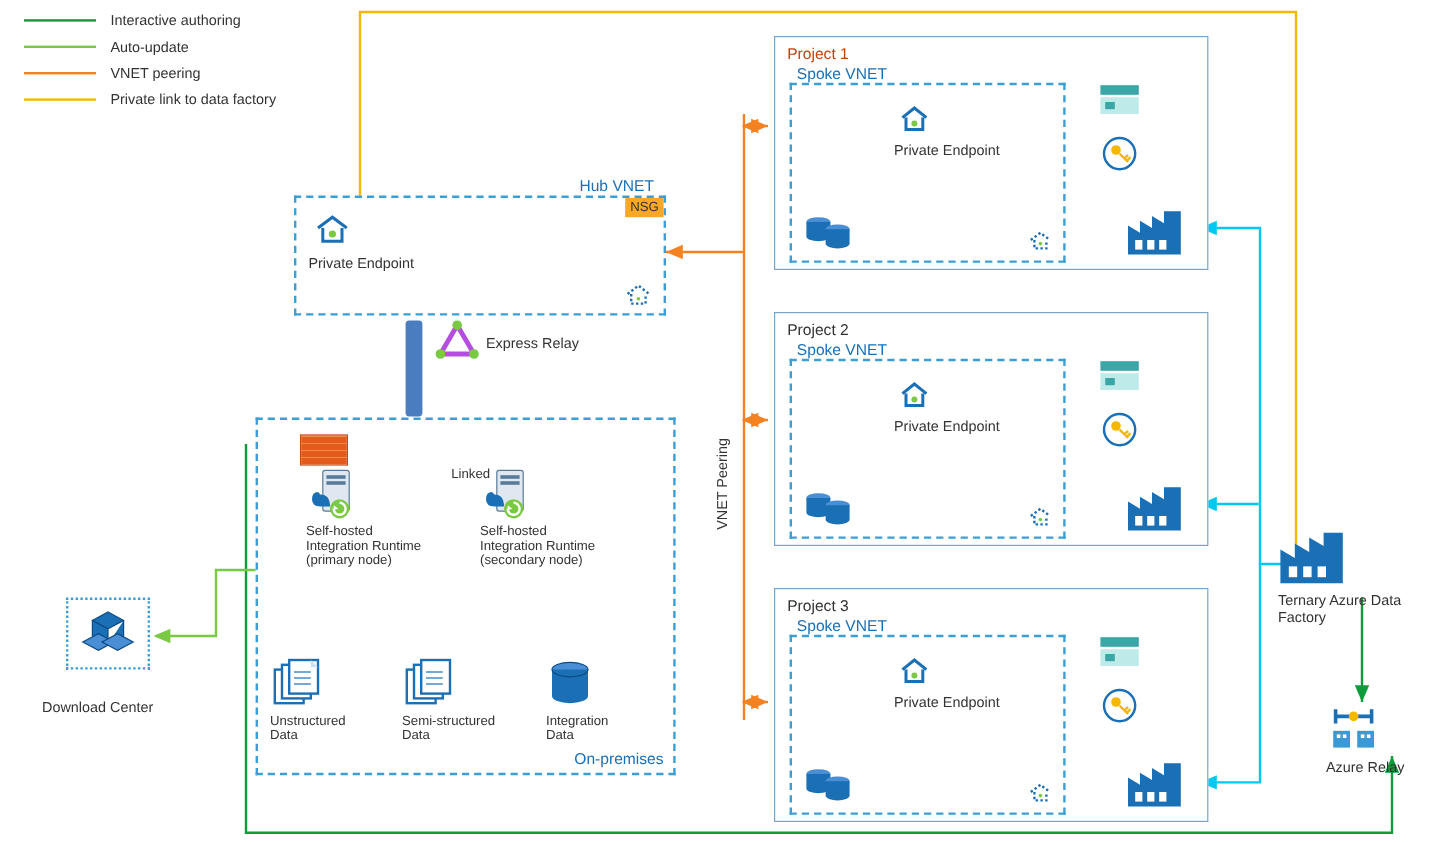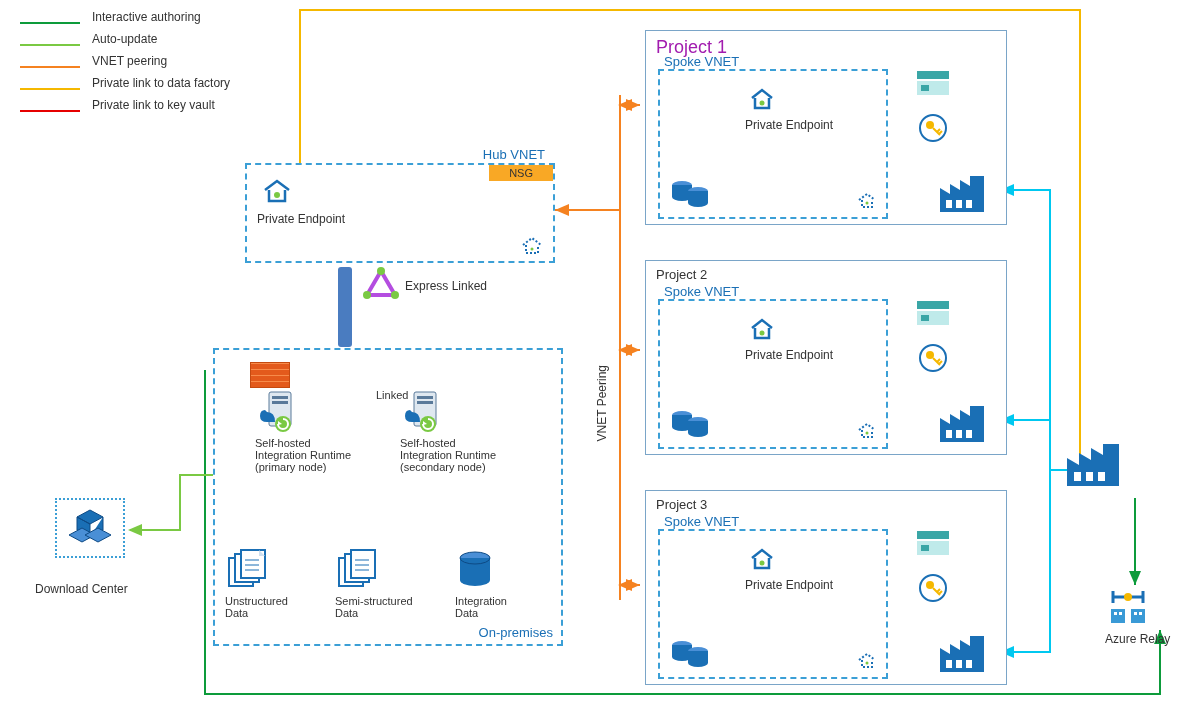--- a/index.html
+++ b/index.html
@@ -1,18 +1,18 @@
 <!DOCTYPE html>
 <html><head>
 <meta charset="utf-8">
 <style>
 *{box-sizing:border-box;margin:0;padding:0}
 body{font-family:"Segoe UI",Arial,sans-serif;font-size:12px;color:#333;width:1204px;height:703px;position:relative;background:#fff}
 .legend{position:absolute;left:20px;top:10px}
-.legend-item{display:flex;align-items:flex-end;margin-bottom:8px}
+.legend-item{display:flex;align-items:center;margin-bottom:8px}
 .legend-line{width:60px;height:2px;margin-right:12px}
 .legend-text{font-size:12px;color:#333}
 .box{position:absolute;border:2px dashed #3b9fd6;background:#fff}
 .box-title{position:absolute;color:#1a6fb5;font-size:13px}
 .box-label-br{position:absolute;bottom:4px;right:8px;color:#1a6fb5;font-size:13px}
 .node{position:absolute;text-align:left}
 .node-label{font-size:12px;color:#333;margin-top:2px}
 svg{overflow:visible}
 .conn{position:absolute;left:0;top:0;width:1204px;height:703px;pointer-events:none}
 </style>
@@ -102,29 +102,25 @@
       <div class="legend-text">Auto-update</div>
     </div>
   <div class="legend-item">
       <div class="legend-line" style="background:#f58220"></div>
       <div class="legend-text">VNET peering</div>
     </div>
   <div class="legend-item">
       <div class="legend-line" style="background:#f5b800"></div>
       <div class="legend-text">Private link to data factory</div>
     </div>
-  <div class="legend-item">
-      <div class="legend-line" style="background:#e60000"></div>
-      <div class="legend-text">Private link to key vault</div>
-    </div>
 </div>
 
 <div class="box" style="left:245px;top:163px;width:310px;height:100px">
   <div class="box-title" style="top:-18px;right:8px">Hub VNET</div>
-  <div style="position:absolute;top:0;right:0;background:#f9a825;color:#333;padding:2px 20px;font-size:11px">NSG</div>
+  <div style="position:absolute;top:0;right:0;background:#f9a825;color:#333;padding:2px 4px;font-size:11px">NSG</div>
   <div class="node" style="left:10px;top:8px;width:120px">
     <svg width="40" height="34">
         <path d="M8 17 L20 8 L32 17 M12 17 L12 28 L28 28 L28 17" stroke="#1a6fb5" stroke-width="2.5" fill="none"></path>
         <circle cx="20" cy="22" r="3" fill="#7ac943"></circle>
       </svg>
     <div class="node-label">Private Endpoint</div>
   </div>
   <svg width="30" height="24" style="position:absolute;bottom:4px;right:6px">
       <path d="M6 12 L15 5 L24 12 M9 12 L9 20 L21 20 L21 12" stroke="#1a6fb5" stroke-width="2" fill="none" stroke-dasharray="2 2"></path>
       <circle cx="15" cy="16" r="1.5" fill="#7ac943"></circle>
@@ -132,21 +128,21 @@
 </div>
 
 <div class="node" style="left:340px;top:267px;width:160px;text-align:left">
   <div style="position:absolute;left:-2px;top:0;width:14px;height:80px;background:#4a7cc0;border-radius:3px"></div>
   <svg width="38" height="36" style="margin-left:22px">
     <path d="M19 4 L33 28 L5 28 Z" fill="none" stroke="#b44de0" stroke-width="4" stroke-linejoin="round"></path>
     <circle cx="19" cy="4" r="4" fill="#7ac943"></circle>
       <circle cx="33" cy="28" r="4" fill="#7ac943"></circle>
       <circle cx="5" cy="28" r="4" fill="#7ac943"></circle>
   </svg>
-  <span class="node-label" style="position:absolute;left:65px;top:10px">Express Linked</span>
+  <span class="node-label" style="position:absolute;left:65px;top:10px">Express Relay</span>
 </div>
 
 <div class="box" style="left:213px;top:348px;width:350px;height:298px">
   <div class="box-label-br">On-premises</div>
 
   <div style="position:absolute;left:35px;top:12px;width:40px;height:26px;background:repeating-linear-gradient(0deg,#e35a1c,#e35a1c 5px,#f78b4a 5px,#f78b4a 6px),repeating-linear-gradient(90deg,transparent,transparent 9px,#f78b4a 9px,#f78b4a 10px);border:1px solid #c44a10"></div>
 
   <div class="node" style="left:40px;top:38px;width:130px">
     <svg width="46" height="44">
         <rect x="14" y="4" width="22" height="34" rx="2" fill="#dfe8f0" stroke="#5a7a9a"></rect>
@@ -221,21 +217,21 @@
         <path d="M15 20 L28 27 L15 34 L2 27 Z" fill="#4a8fd6" stroke="#0d4a85"></path>
         <path d="M31 20 L44 27 L31 34 L18 27 Z" fill="#4a8fd6" stroke="#0d4a85"></path>
       </svg>
   </div>
   <div class="node-label" style="margin-top:24px">Download Center</div>
 </div>
 
 <div style="position:absolute;left:595px;top:365px;writing-mode:vertical-rl;font-size:12px;color:#333;transform:rotate(180deg)">VNET Peering</div>
 
 <div class="box" style="left:645px;top:30px;width:362px;height:195px;border-color:#7aa5c8;border-style:solid;border-width:1px">
-  <div style="position:absolute;top:6px;left:10px;font-size:18px;color:#a21caf">Project 1</div>
+  <div style="position:absolute;top:6px;left:10px;font-size:13px;color:#c2410c">Project 1</div>
   <div class="box" style="left:12px;top:38px;width:230px;height:150px">
     <div class="box-title" style="top:-17px;left:4px">Spoke VNET</div>
     <div class="node" style="left:85px;top:12px;width:110px">
       <svg width="34" height="30">
           <path d="M7 15 L17 7 L27 15 M10 15 L10 25 L24 25 L24 15" stroke="#1a6fb5" stroke-width="2.5" fill="none"></path>
           <circle cx="17" cy="20" r="2.5" fill="#7ac943"></circle>
         </svg>
       <div class="node-label">Private Endpoint</div>
     </div>
     <svg width="42" height="36" style="position:absolute;left:10px;bottom:8px">
@@ -347,20 +343,21 @@
     </svg>
 </div>
 
 <div class="node" style="left:1065px;top:442px;width:140px">
   <svg width="56" height="46">
       <path d="M2 44 L2 16 L14 23 L14 11 L26 18 L26 6 L38 13 L38 2 L54 2 L54 44 Z" fill="#1a6fb5"></path>
       <rect x="9" y="30" width="7" height="9" fill="#fff"></rect>
       <rect x="21" y="30" width="7" height="9" fill="#fff"></rect>
       <rect x="33" y="30" width="7" height="9" fill="#fff"></rect>
     </svg>
+  <div class="node-label">Ternary Azure Data Factory</div>
 </div>
 
 <div class="node" style="left:1105px;top:585px;width:100px">
   <svg width="46" height="42">
       <path d="M8 6 L8 18 M38 6 L38 18 M8 12 L38 12" stroke="#1a6fb5" stroke-width="3" fill="none"></path>
       <circle cx="23" cy="12" r="4" fill="#f5b800"></circle>
       <rect x="6" y="24" width="14" height="14" fill="#3a9ad6"></rect>
       <rect x="26" y="24" width="14" height="14" fill="#3a9ad6"></rect>
       <rect x="9" y="27" width="3" height="3" fill="#fff"></rect>
       <rect x="14" y="27" width="3" height="3" fill="#fff"></rect>

